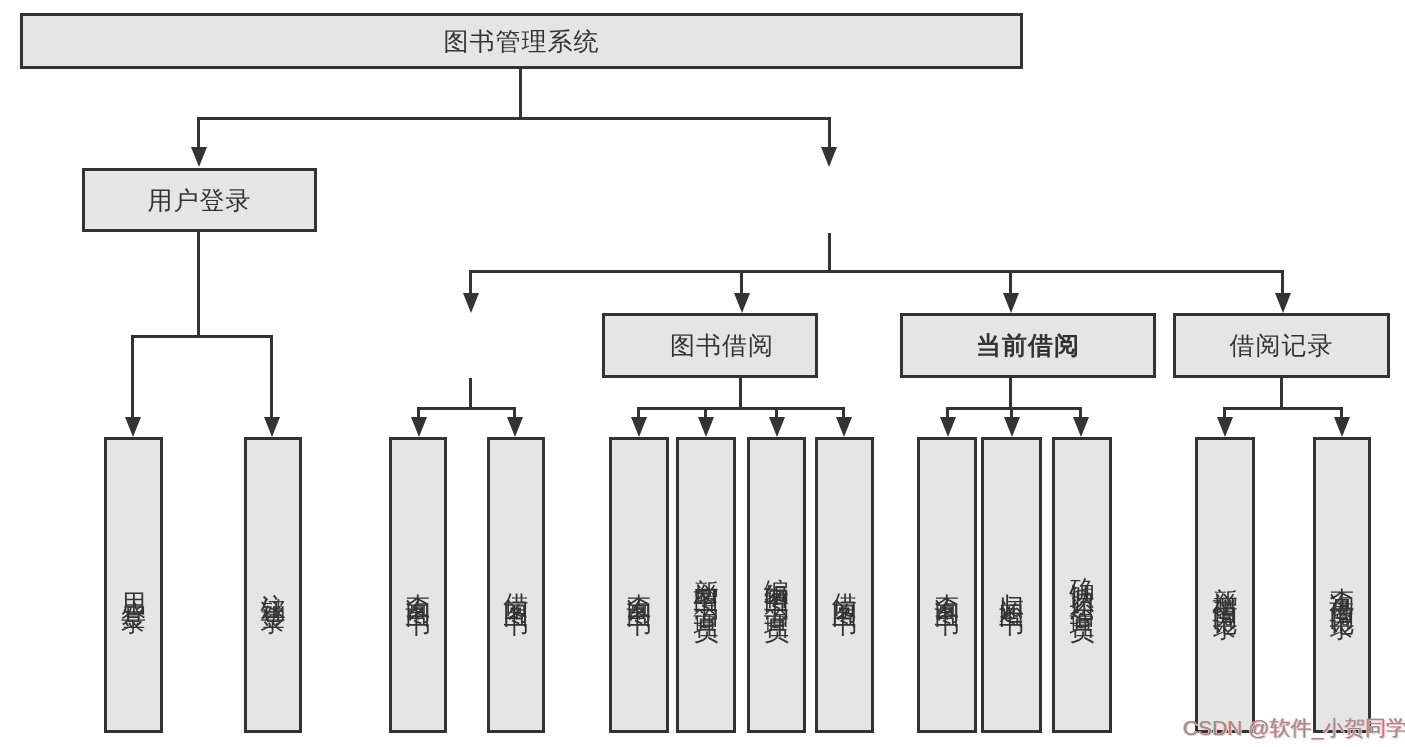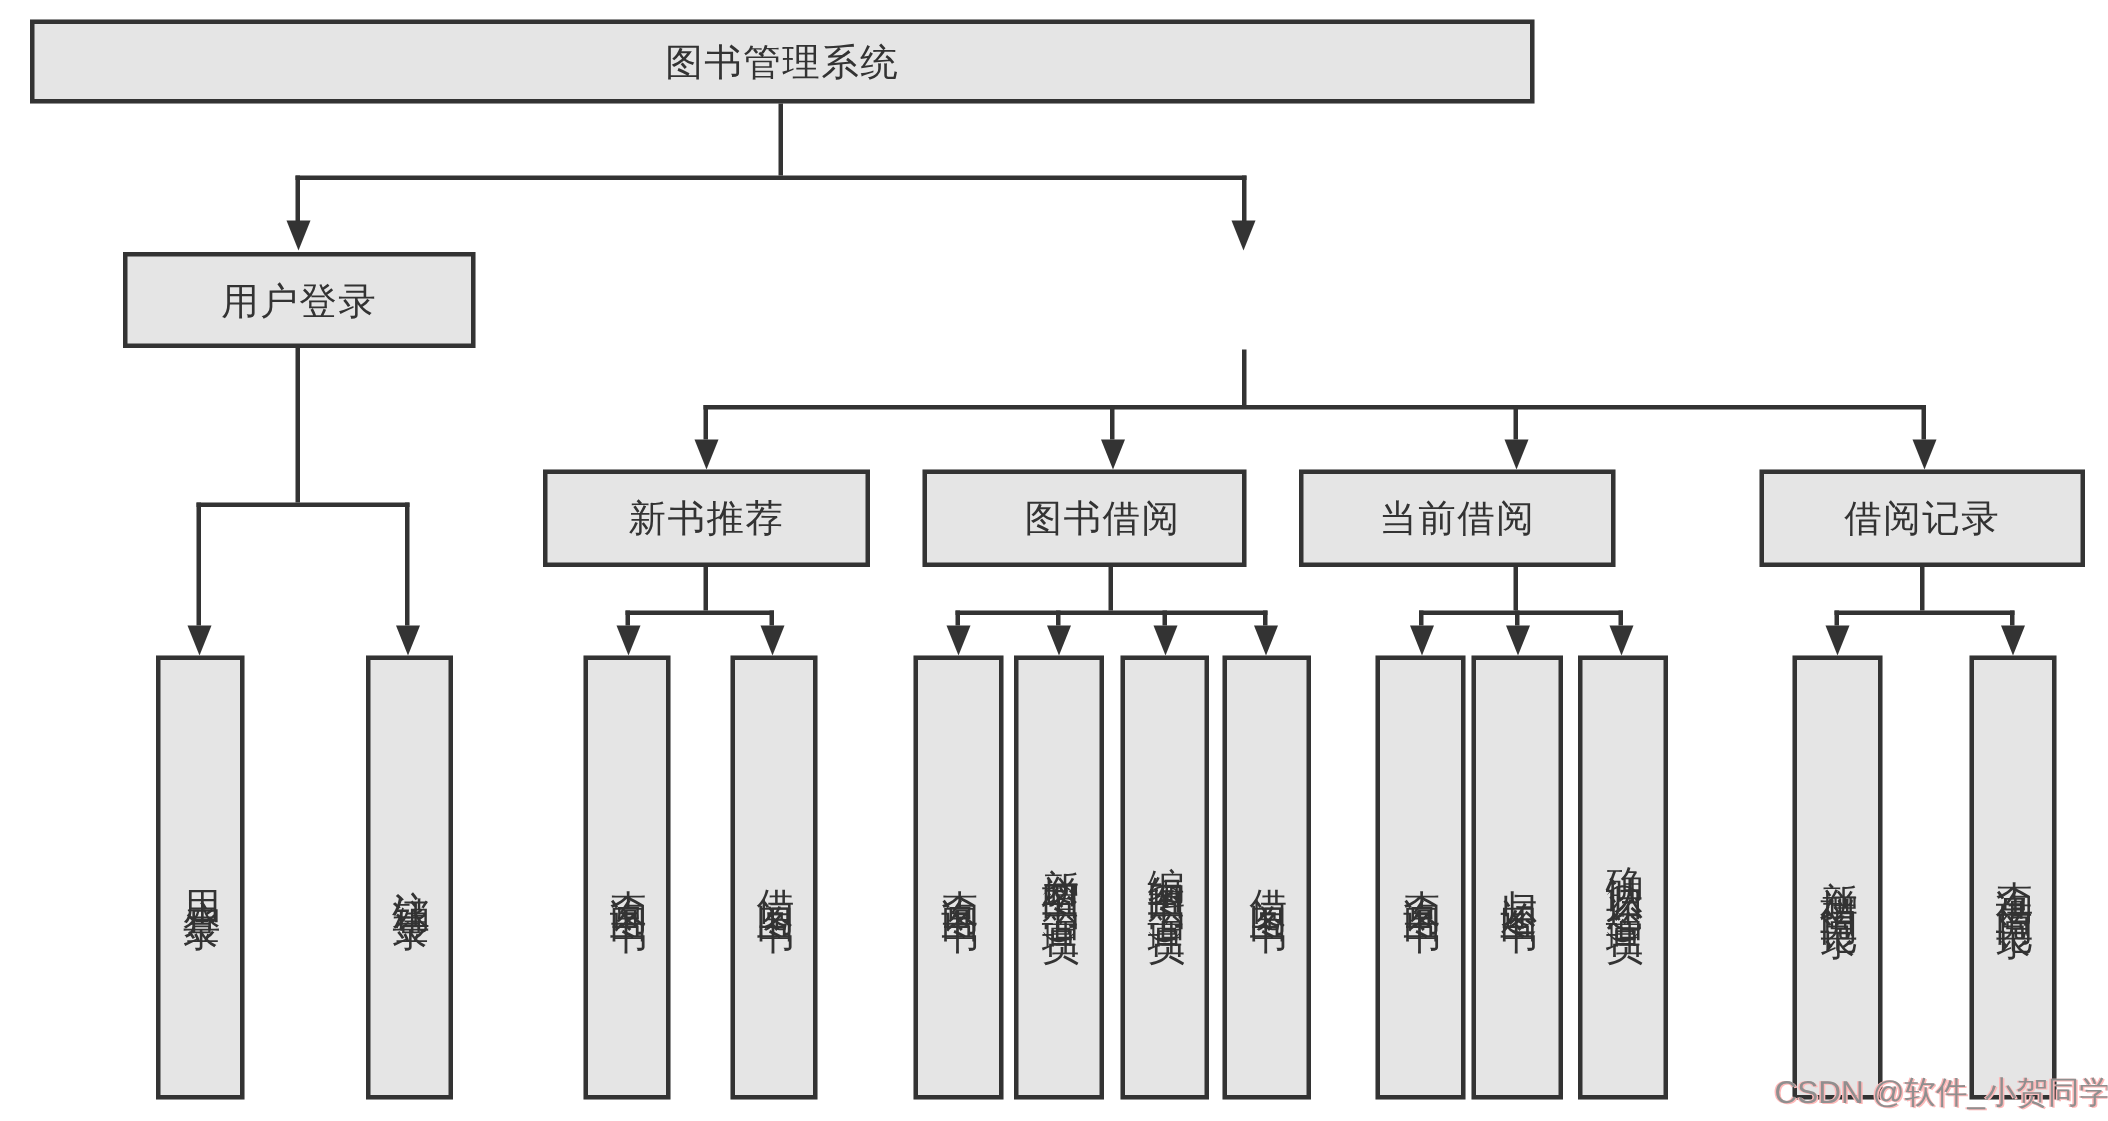--- a/index.html
+++ b/index.html
@@ -39,23 +39,22 @@
 </style>
 </head>
 <body>
 
 <div class="canvas">
 
   <div class="node" style="left:20px;top:13px;width:1003px;height:56px;">图书管理系统</div>
 
   <div class="node" style="left:82px;top:168px;width:235px;height:64px;">用户登录</div>
 
-  <div class="node" style="left:362px;top:313px;width:218px;height:65px;">新书推荐</div>
-  <div class="node" style="left:615px;top:313px;width:216px;height:65px;padding-left:24px;">图书借阅</div>
-  <div class="node" style="left:866px;top:313px;width:211px;height:65px;">当前借阅</div>
+  <div class="node" style="left:602px;top:313px;width:216px;height:65px;padding-left:24px;">图书借阅</div>
+  <div class="node" style="left:900px;top:313px;width:256px;height:65px;font-weight:bold;">当前借阅</div>
   <div class="node" style="left:1173px;top:313px;width:217px;height:65px;">借阅记录</div>
 
   <div class="node leaf" style="left:104px;top:437px;width:59px;height:296px;">用户登录</div>
   <div class="node leaf" style="left:244px;top:437px;width:58px;height:296px;">注销登录</div>
 
   <div class="node leaf" style="left:389px;top:437px;width:58px;height:296px;">查询图书</div>
   <div class="node leaf" style="left:487px;top:437px;width:58px;height:296px;">借阅图书</div>
 
   <div class="node leaf" style="left:609px;top:437px;width:60px;height:296px;">查询图书</div>
   <div class="node leaf" style="left:676px;top:437px;width:60px;height:296px;">新增图书（管理员）</div>

